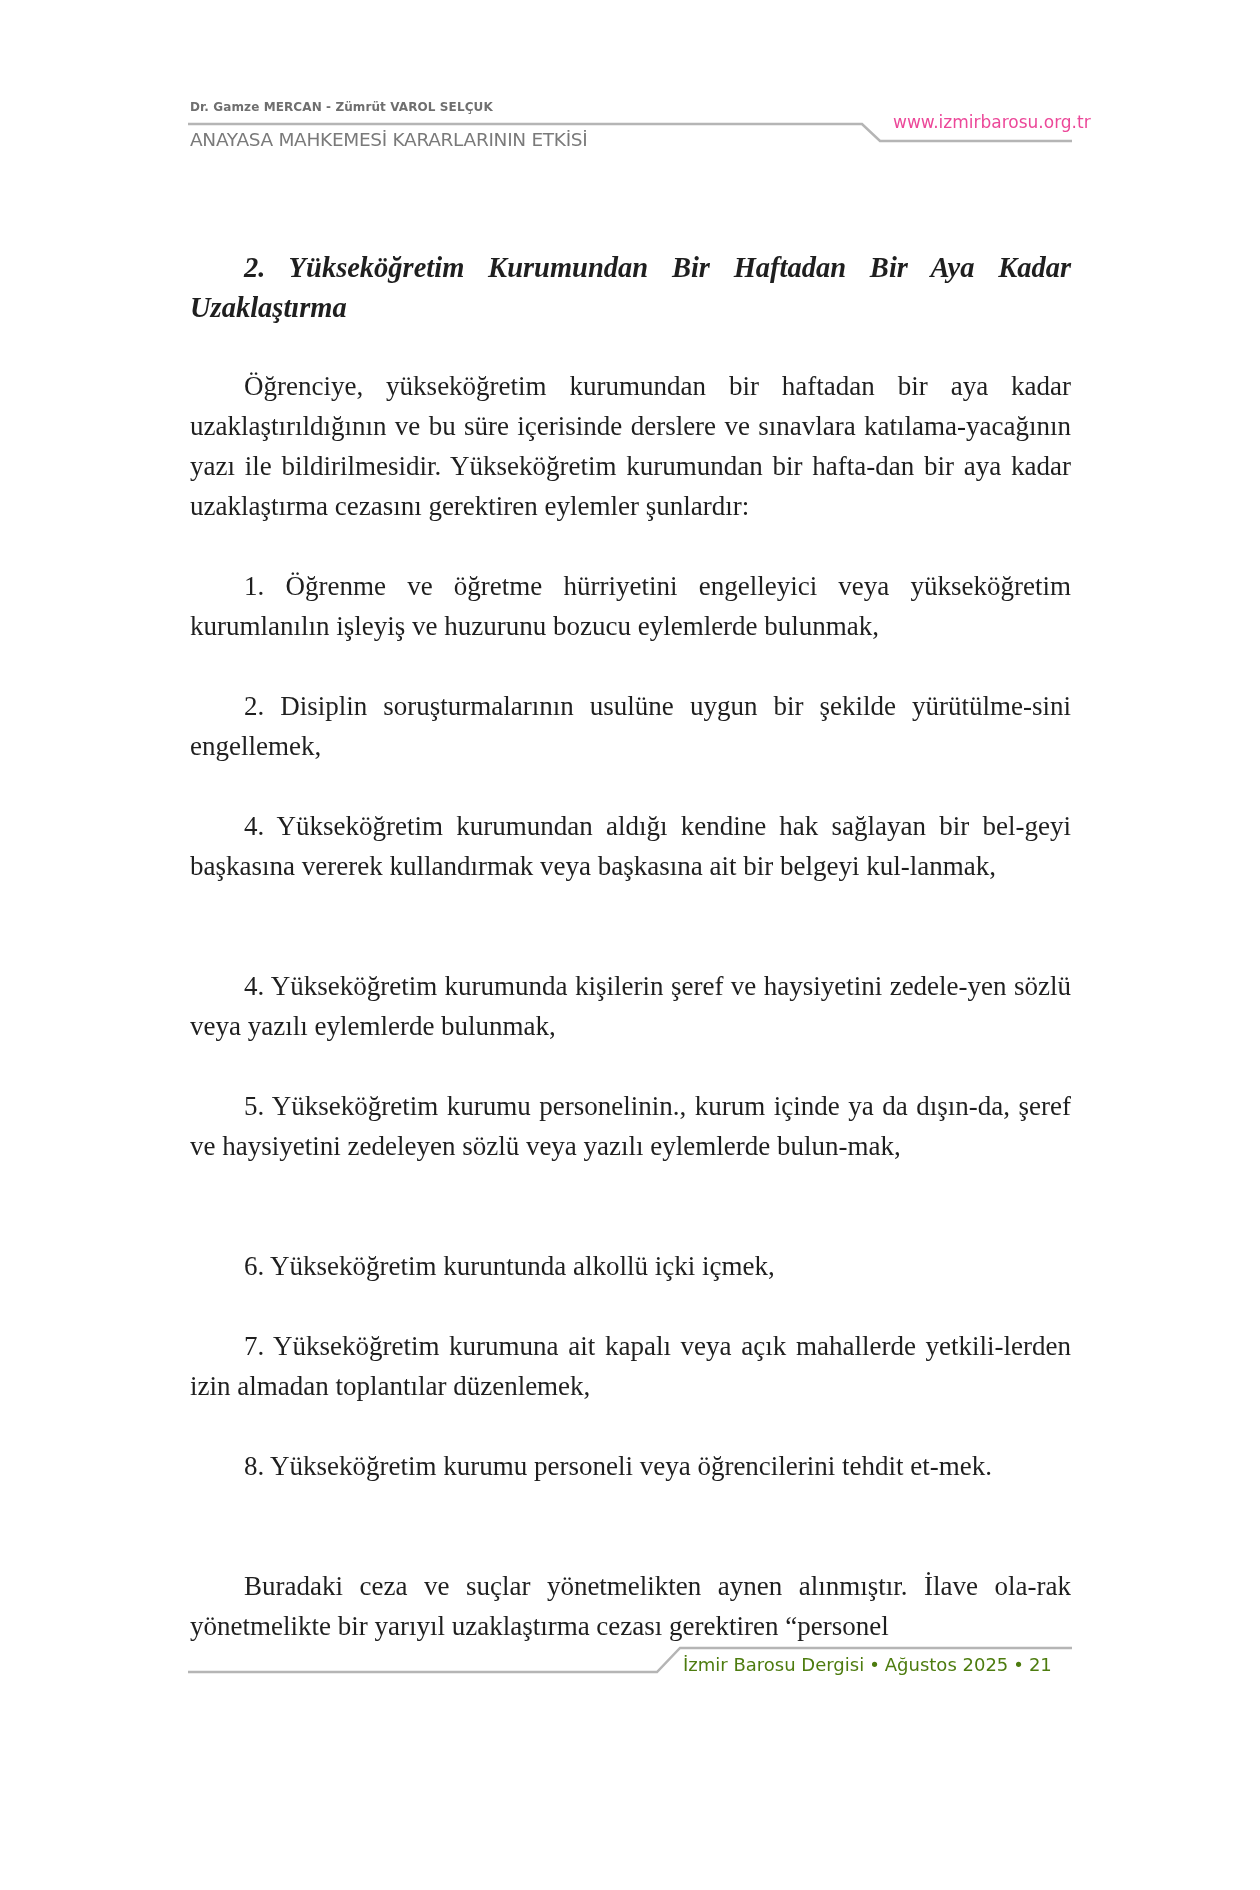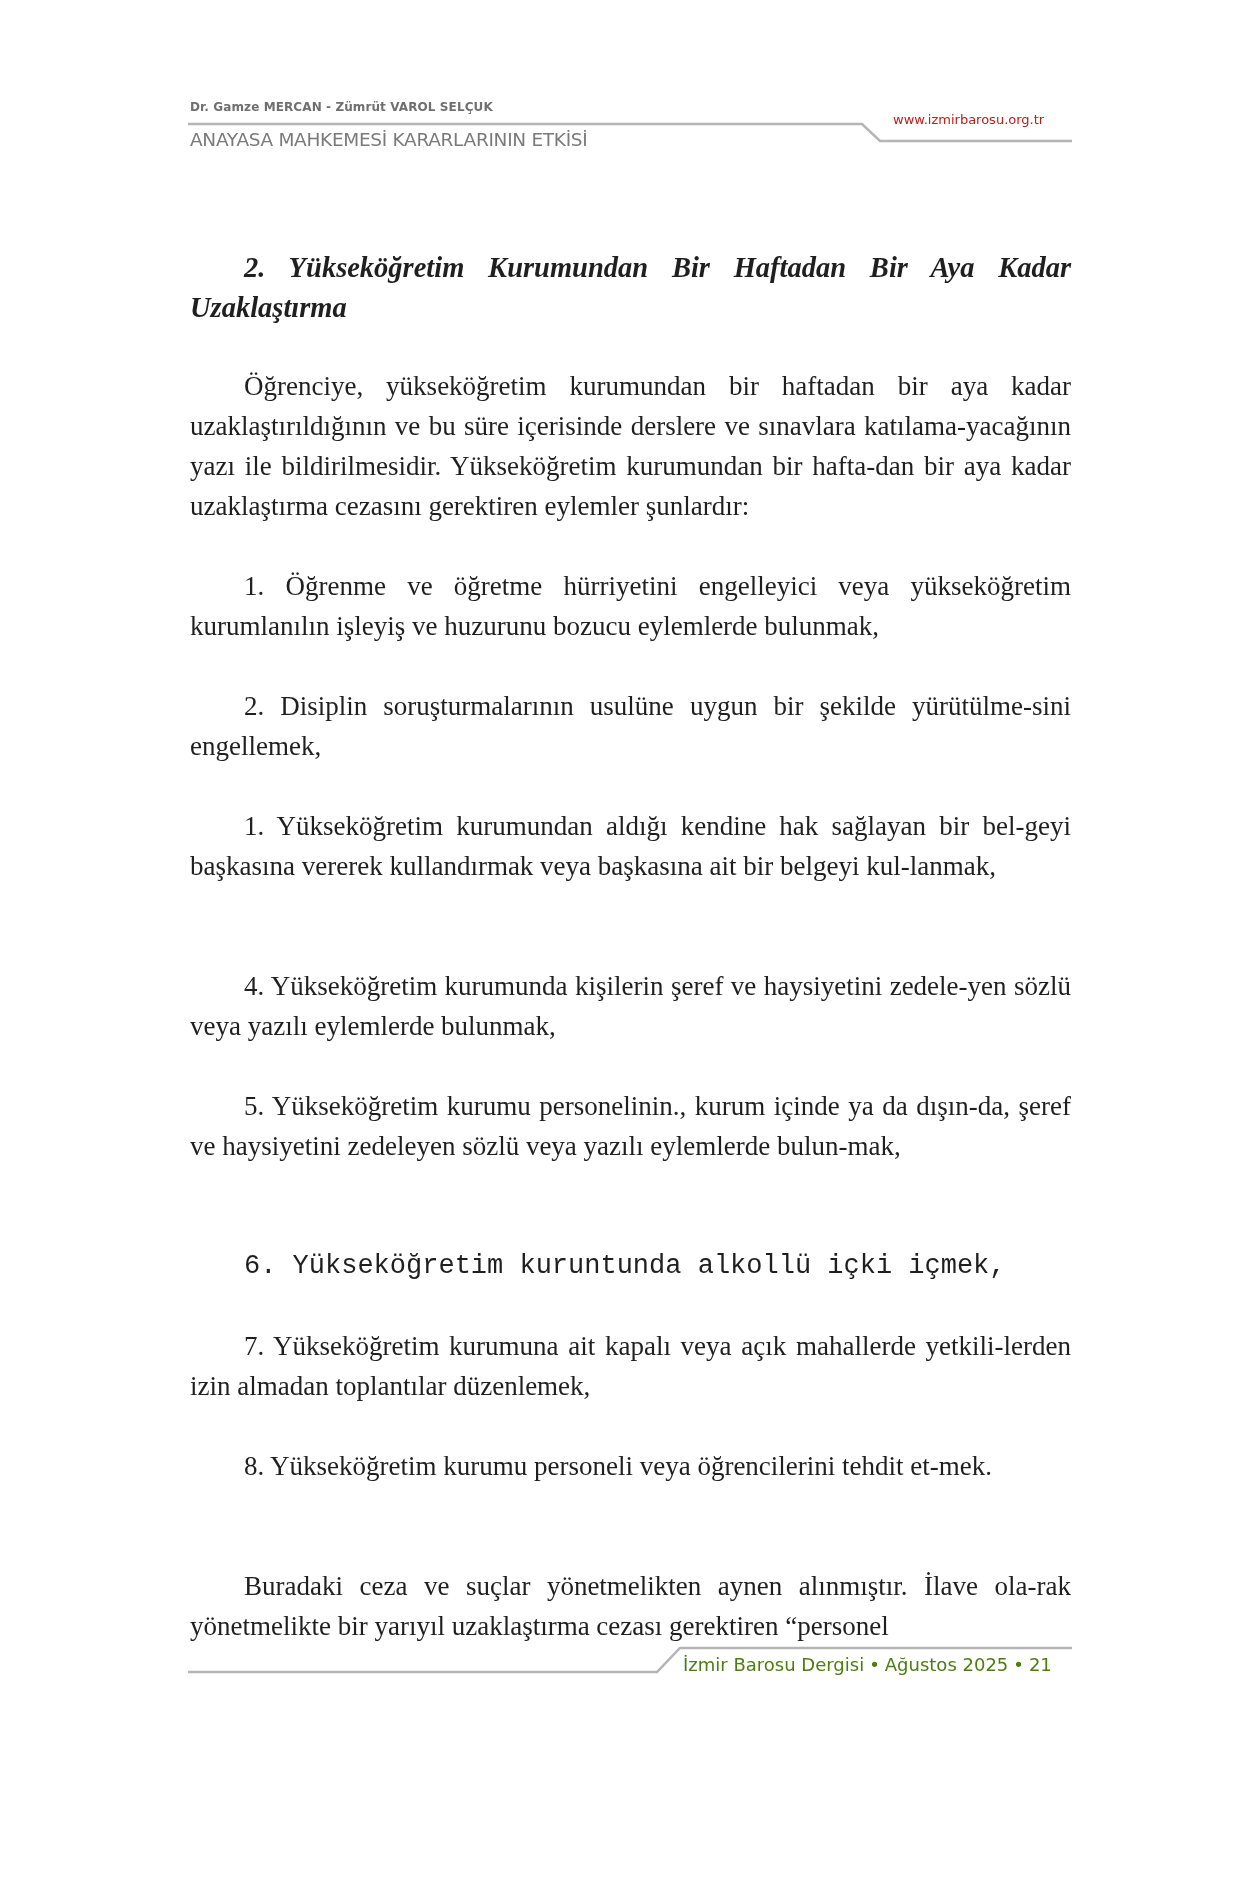--- a/index.html
+++ b/index.html
@@ -13,22 +13,22 @@
     }
     .header-title {
       position: absolute; left: 190px; top: 127px; width: 700px;
       font-family: "DejaVu Sans", sans-serif; font-weight: normal;
       font-size: 18.5px; line-height: 25px; color: #7a7a7a;
       text-transform: uppercase; letter-spacing: -0.3px;
     }
     .header-title div { white-space: nowrap; }
     .header-url {
       position: absolute; left: 893px; top: 112px;
-      font-family: "DejaVu Sans", sans-serif; font-size: 13px;
-      color: #b91c1c; white-space: nowrap;
+      font-family: "DejaVu Sans", sans-serif; font-size: 17px;
+      color: #ec4899; white-space: nowrap;
     }
     .rule-svg { position: absolute; left: 0; top: 0; pointer-events: none; }
 
     .content {
       position: absolute; left: 190px; width: 881px;
       font-family: "Liberation Serif", "DejaVu Serif", serif;
       color: #1f1f1f;
     }
     .section-heading {
       top: 248px; font-size: 28.5px; line-height: 40px;
@@ -68,29 +68,29 @@
   <p class="para">Öğrenciye, yükseköğretim kurumundan bir haftadan bir aya kadar uzaklaştırıldığının ve bu süre içerisinde derslere ve sınavlara katılama-yacağının yazı ile bildirilmesidir. Yükseköğretim kurumundan bir hafta-dan bir aya kadar uzaklaştırma cezasını gerektiren eylemler şunlardır:</p>
 </div>
 
 <div class="content" style="top:566px;">
   <p class="para">1. Öğrenme ve öğretme hürriyetini engelleyici veya yükseköğretim kurumlanılın işleyiş ve huzurunu bozucu eylemlerde bulunmak,</p>
 </div>
 <div class="content" style="top:686px;">
   <p class="para">2. Disiplin soruşturmalarının usulüne uygun bir şekilde yürütülme-sini engellemek,</p>
 </div>
 <div class="content" style="top:806px;">
-  <p class="para">1. Yükseköğretim kurumundan aldığı kendine hak sağlayan bir bel-geyi başkasına vererek kullandırmak veya başkasına ait bir belgeyi kul-lanmak,</p>
+  <p class="para">4. Yükseköğretim kurumundan aldığı kendine hak sağlayan bir bel-geyi başkasına vererek kullandırmak veya başkasına ait bir belgeyi kul-lanmak,</p>
 </div>
 <div class="content" style="top:966px;">
   <p class="para">4. Yükseköğretim kurumunda kişilerin şeref ve haysiyetini zedele-yen sözlü veya yazılı eylemlerde bulunmak,</p>
 </div>
 <div class="content" style="top:1086px;">
   <p class="para">5. Yükseköğretim kurumu personelinin., kurum içinde ya da dışın-da, şeref ve haysiyetini zedeleyen sözlü veya yazılı eylemlerde bulun-mak,</p>
 </div>
-<div class="content" style="top:1246px;font-family:Liberation Mono, monospace;">
+<div class="content" style="top:1246px;">
   <p class="para">6. Yükseköğretim kuruntunda alkollü içki içmek,</p>
 </div>
 <div class="content" style="top:1326px;">
   <p class="para">7. Yükseköğretim kurumuna ait kapalı veya açık mahallerde yetkili-lerden izin almadan toplantılar düzenlemek,</p>
 </div>
 <div class="content" style="top:1446px;">
   <p class="para">8. Yükseköğretim kurumu personeli veya öğrencilerini tehdit et-mek.</p>
 </div>
 
 <div class="content" style="top:1566px;">

